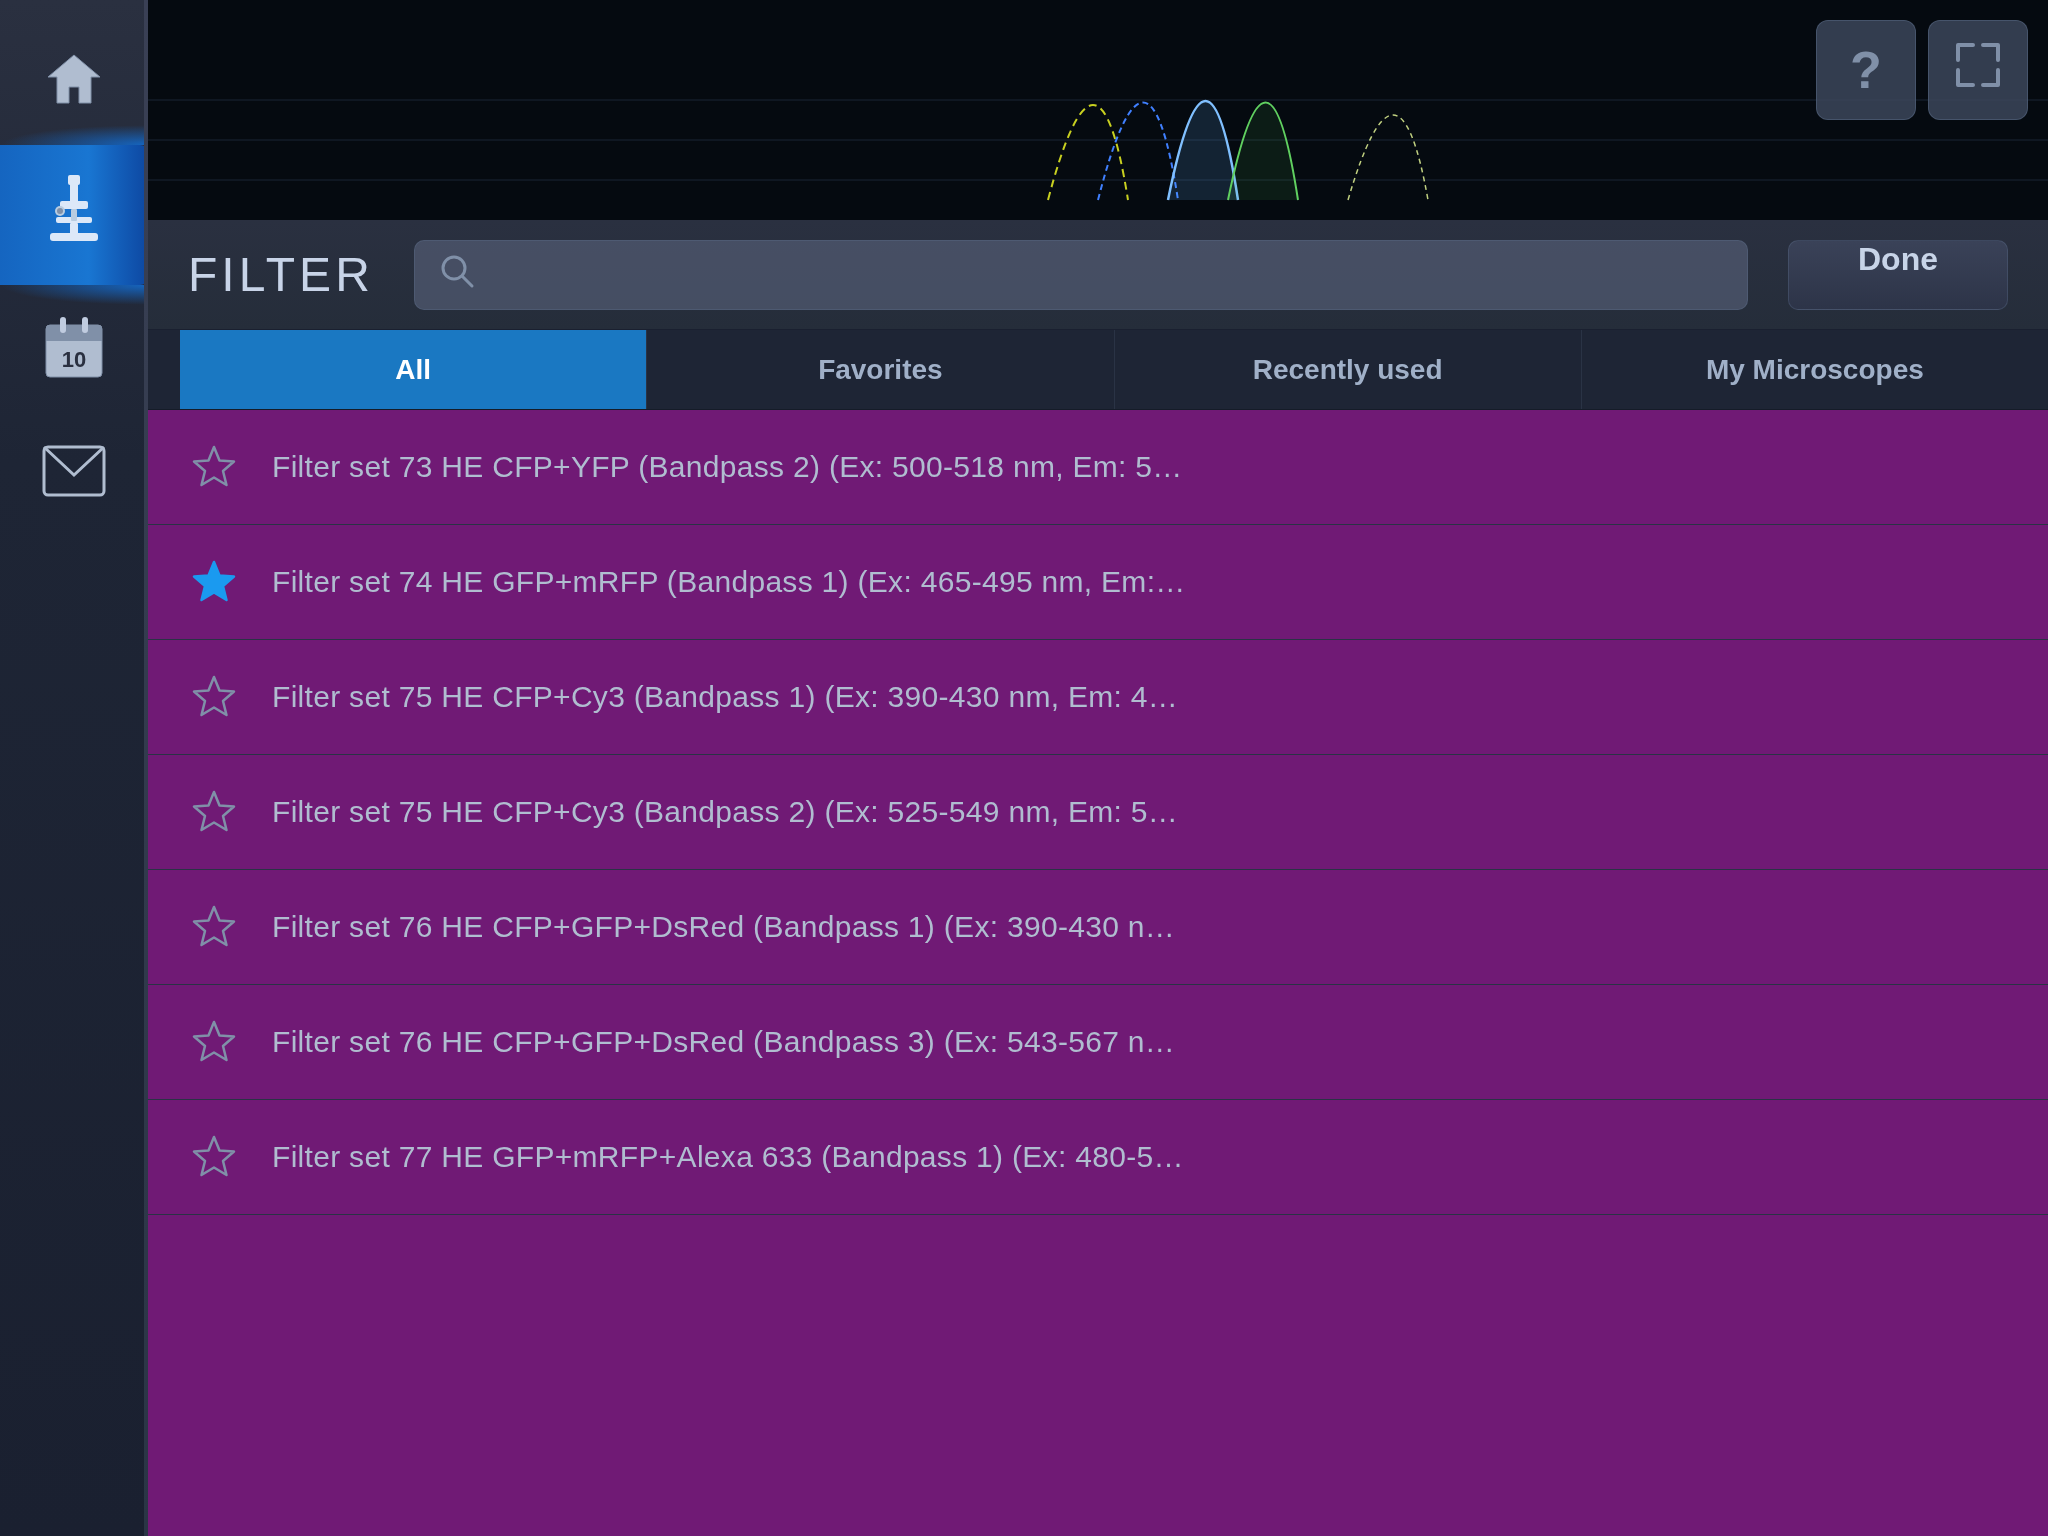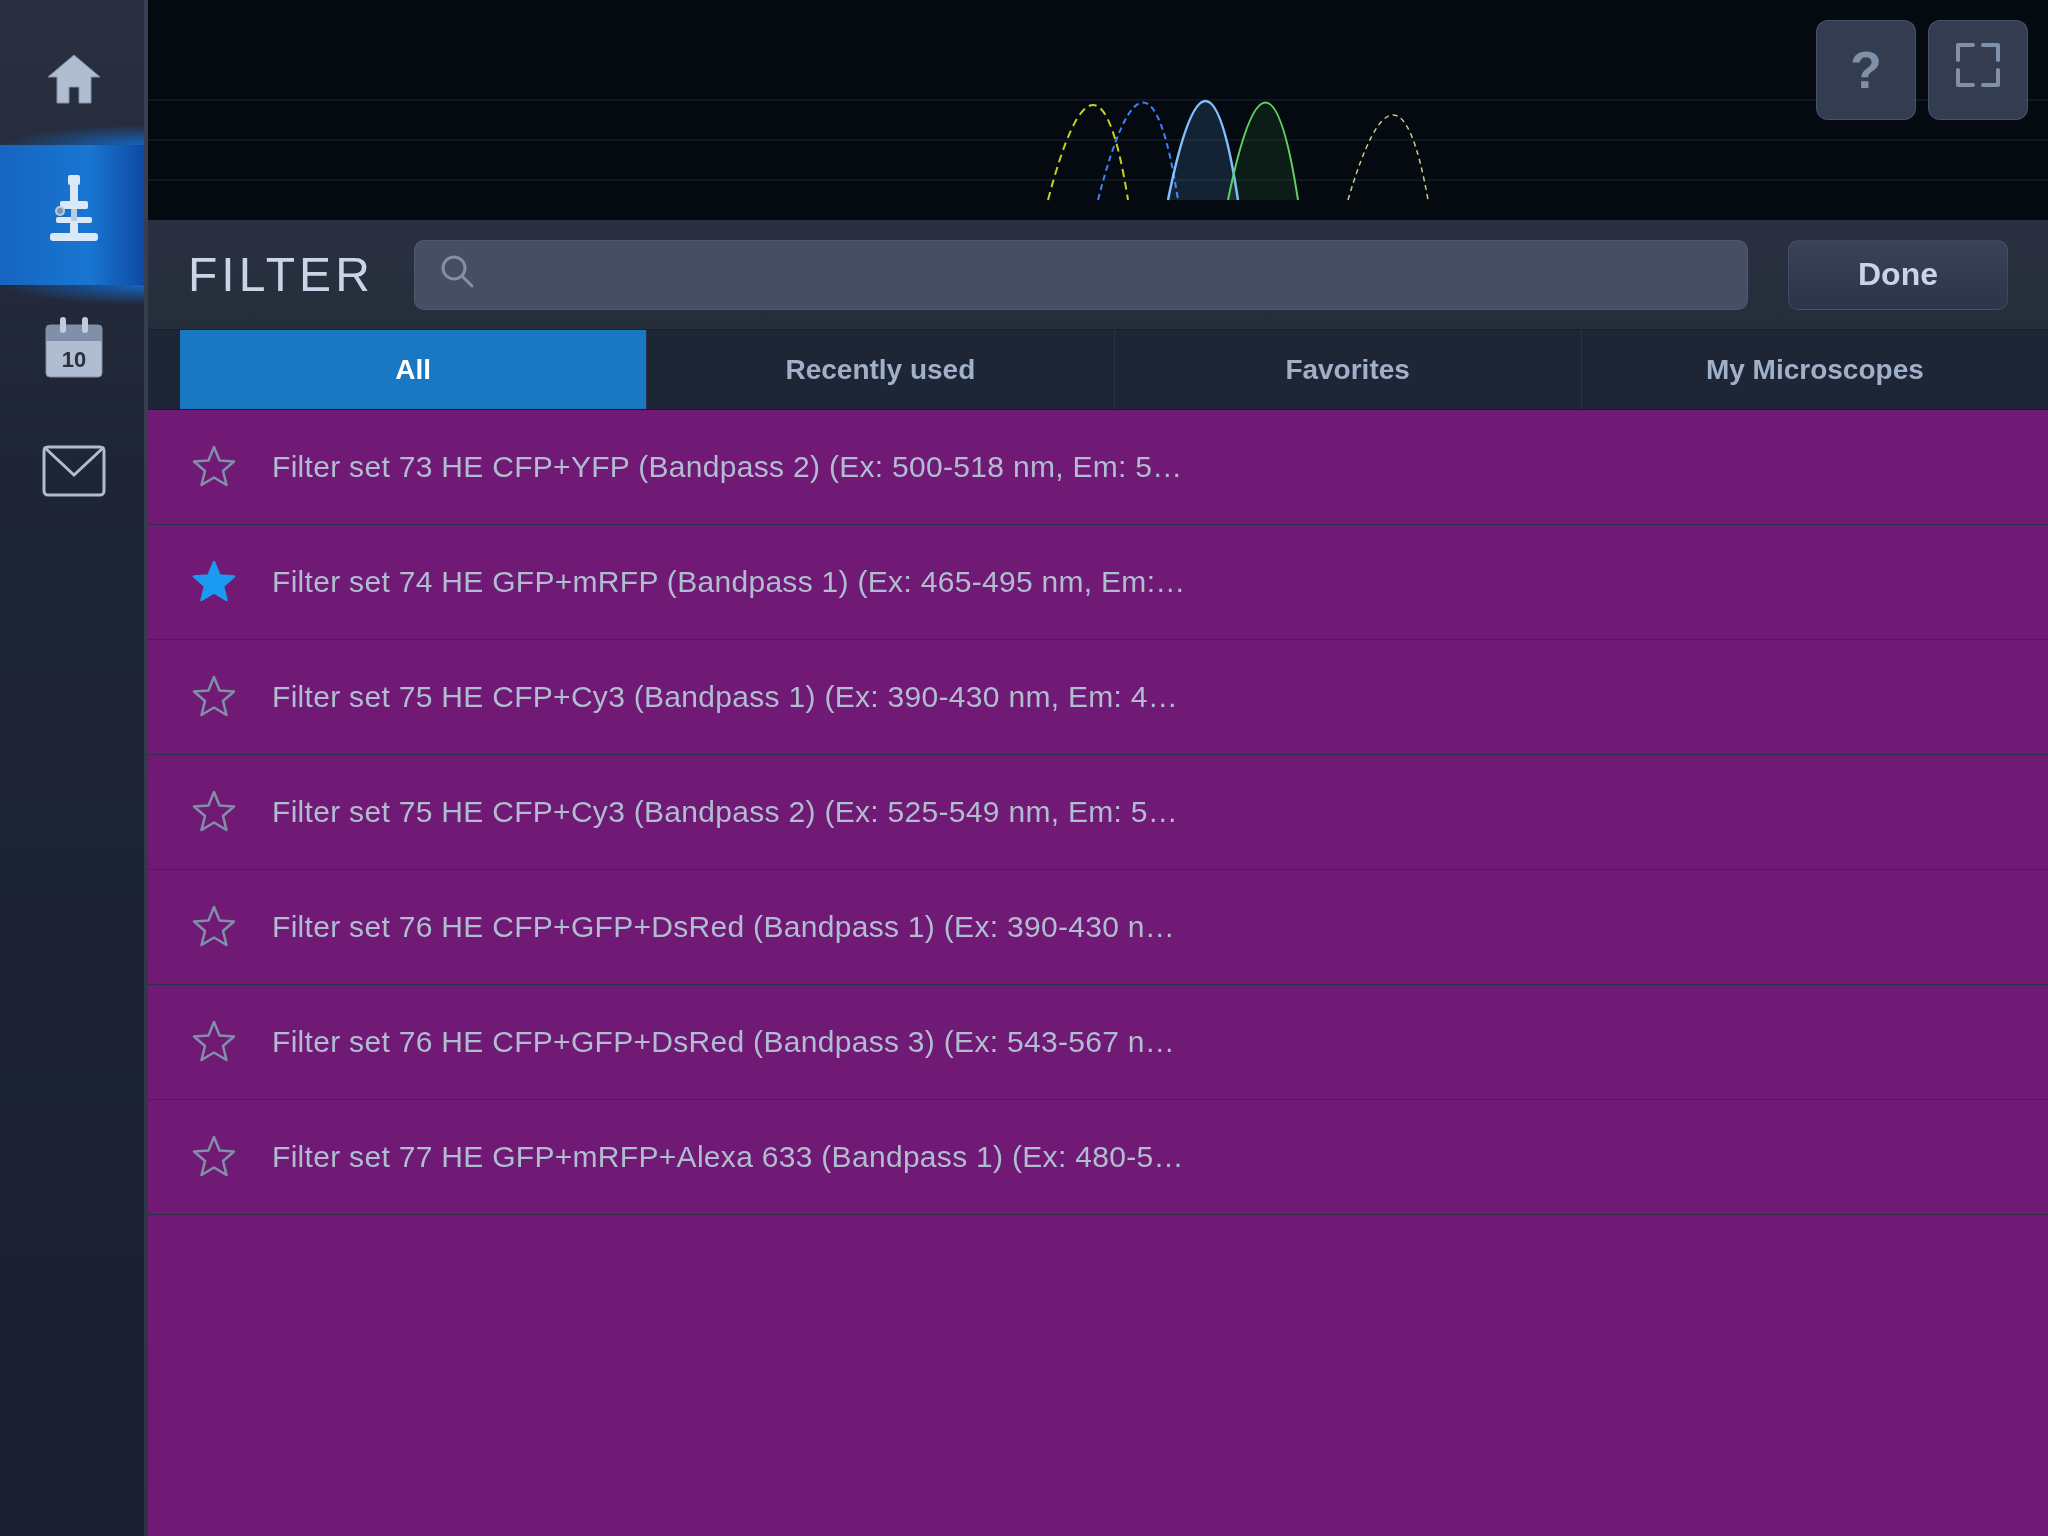--- a/index.html
+++ b/index.html
@@ -178,21 +178,20 @@
       font-size: 34px;
     }
 
     .filter-done-btn {
       width: 220px;
       height: 70px;
       background: linear-gradient(180deg, #3a4258 0%, #2d3448 100%);
       border-radius: 10px;
       border: 1px solid rgba(100, 120, 150, 0.3);
       display: flex;
-      align-items: center;
       justify-content: center;
       cursor: pointer;
       flex-shrink: 0;
     }
 
     .filter-done-label {
       font-size: 32px;
       font-weight: 600;
       color: #c8d4e8;
     }
@@ -392,24 +391,24 @@
       <div class="filter-done-btn">
         <span class="filter-done-label">Done</span>
       </div>
     </div>
 
     <div class="filter-tabs">
       <div class="filter-tab active">
         <span class="filter-tab-label">All</span>
       </div>
       <div class="filter-tab">
+        <span class="filter-tab-label">Favorites</span>
+      </div>
+      <div class="filter-tab">
         <span class="filter-tab-label">Recently used</span>
-      </div>
-      <div class="filter-tab">
-        <span class="filter-tab-label">Favorites</span>
       </div>
       <div class="filter-tab">
         <span class="filter-tab-label">My Microscopes</span>
       </div>
     </div>
 
     <div class="filter-list" id="filter-list">
     <div class="filter-list-item">
     <span class="star-icon">
       <svg viewBox="0 0 48 48" fill="none" xmlns="http://www.w3.org/2000/svg">

